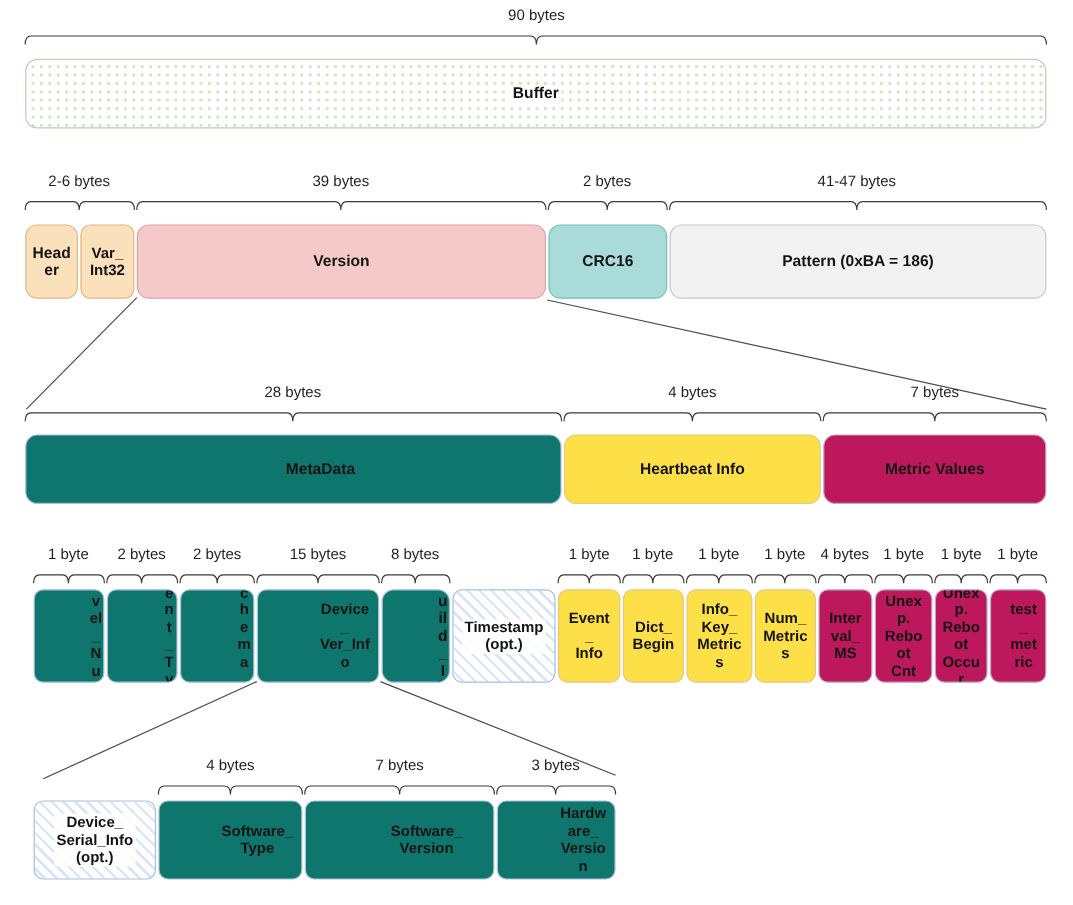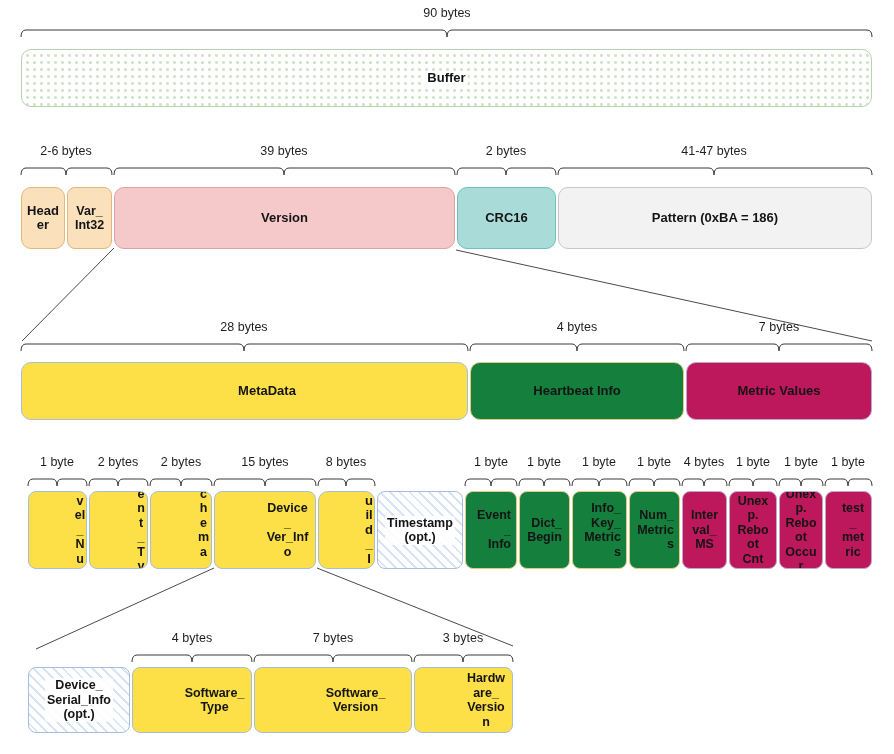--- a/index.html
+++ b/index.html
@@ -65,22 +65,22 @@
     background-color:#ffffff;
     border:1px solid #b7d3b0;
     background-image:radial-gradient(#cfe3c8 1.35px, transparent 1.5px);
     background-size:7px 7px;
     background-position:2px 2px;
   }
   .f-orange{background:#fbe0bc;border-color:#e0b77e;}
   .f-pink{background:#f5c9c9;border-color:#dda2a2;}
   .f-teal{background:#a9dcd9;border-color:#72bfbb;}
   .f-grey{background:#f2f2f2;border-color:#c7c7c7;}
-  .f-blue{background:#fde047;border-color:#a7bedd;padding-left:48px;}
-  .f-yellow{background:#15803d;border-color:#e3c985;text-align:right;}
+  .f-blue{background:#0f766e;border-color:#a7bedd;padding-left:48px;}
+  .f-yellow{background:#fde047;border-color:#e3c985;}
   .f-purple{background:#be185d;border-color:#bda7ce;}
   .f-hatch{
     background-color:#ffffff;
     border-color:#a7bedd;
     background-image:repeating-linear-gradient(45deg,#ffffff 0 5px,#d9e4f6 5px 7px);
   }
   .chip{
     position:relative;
     z-index:2;
     padding:0 2px;

